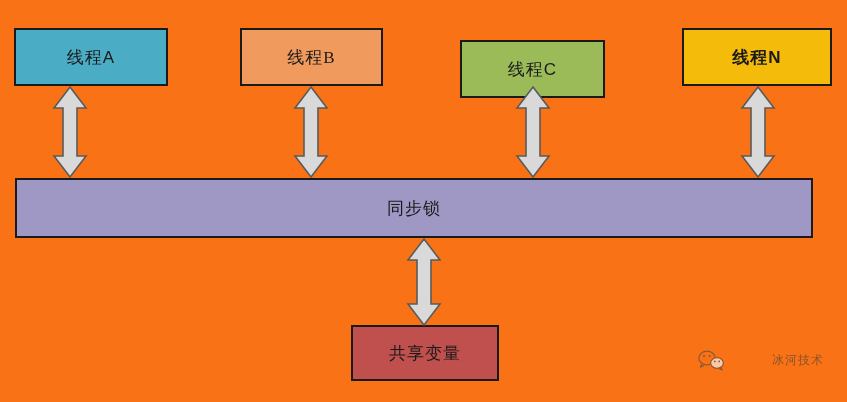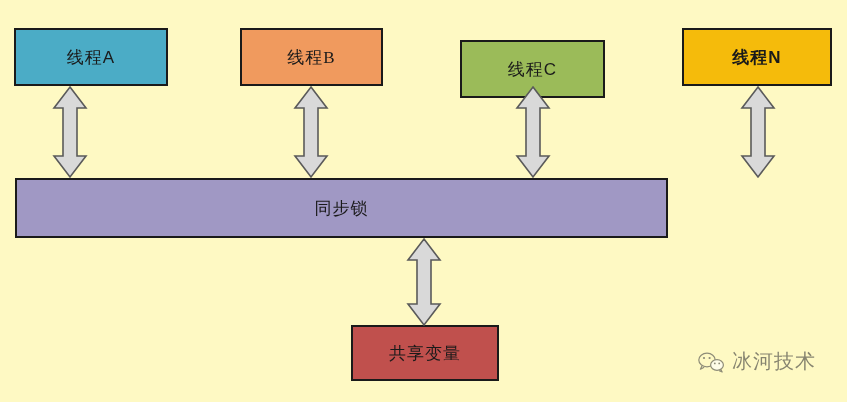--- a/index.html
+++ b/index.html
@@ -7,21 +7,21 @@
     padding: 0;
     background: #ffffff;
   }
   body {
     font-family: "Liberation Sans", "DejaVu Sans", sans-serif;
   }
   #canvas {
     position: relative;
     width: 847px;
     height: 402px;
-    background: #fef9c3;
+    background: #f97316;
     overflow: hidden;
   }
   .node {
     position: absolute;
     box-sizing: border-box;
     border: 2px solid #1a1a1a;
     display: flex;
     align-items: center;
     justify-content: center;
     color: #1a1a1a;
@@ -34,21 +34,21 @@
     display: block;
   }
   
   #thread-a { left: 14px;  top: 28px;  width: 154px; height: 58px; background: #4BACC6; }
   #thread-b { left: 240px; top: 28px;  width: 143px; height: 58px; background: #F09A5E; font-family: Liberation Serif, serif; }
   #thread-c { left: 460px; top: 40px;  width: 145px; height: 58px; background: #9BBB59; }
   #thread-n { left: 682px; top: 28px;  width: 150px; height: 58px; background: #F5BB0B; font-weight: bold; }
 
   
   #sync-lock {
-    left: 15px; top: 178px; width: 653px; height: 60px;
+    left: 15px; top: 178px; width: 798px; height: 60px;
     background: #A098C4;
   }
 
   
   #shared-var {
     left: 351px; top: 325px; width: 148px; height: 56px;
     background: #C0504D;
     text-align: right;
   }
 
@@ -71,24 +71,25 @@
   #watermark {
     position: absolute;
     left: 697px;
     top: 348px;
     display: flex;
     align-items: center;
     gap: 7px;
     opacity: 0.62;
   }
   #watermark .wm-text {
-    font-size: 20px;
+    font-size: 12px;
     color: #3d3d3d;
     letter-spacing: 1px;
     white-space: nowrap;
+    margin-left: 40px;
   }
   #watermark .wm-icon {
     width: 28px;
     height: 24px;
     display: block;
   }
 </style>
 </head>
 <body>
 

